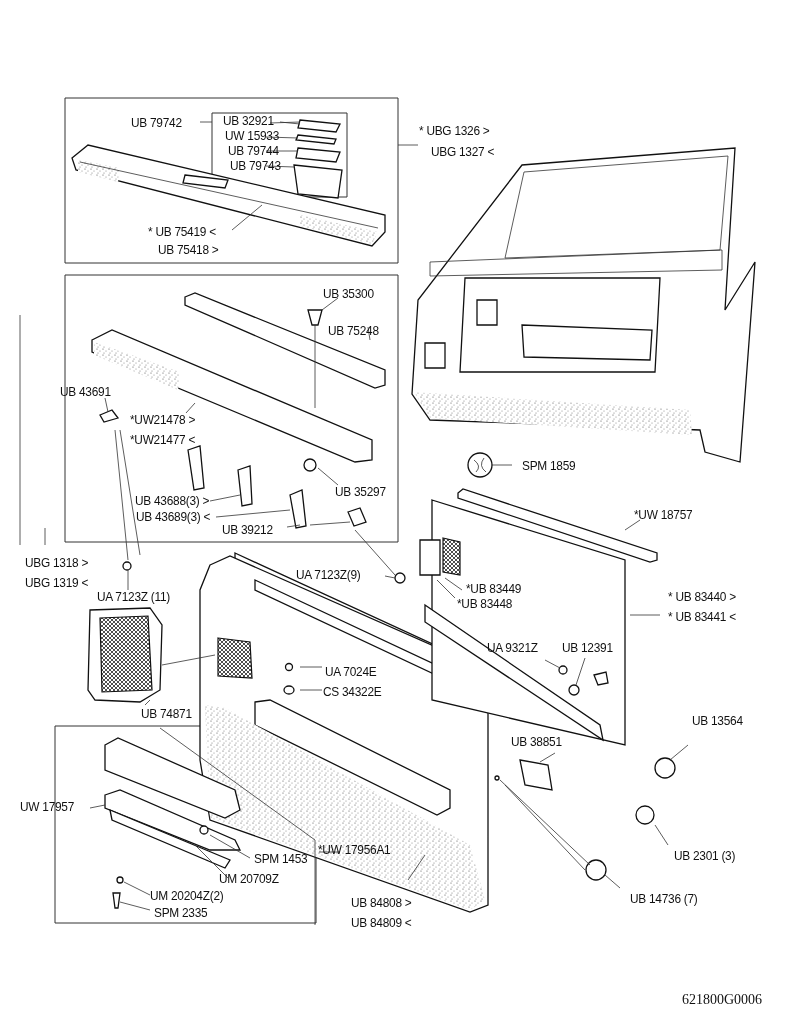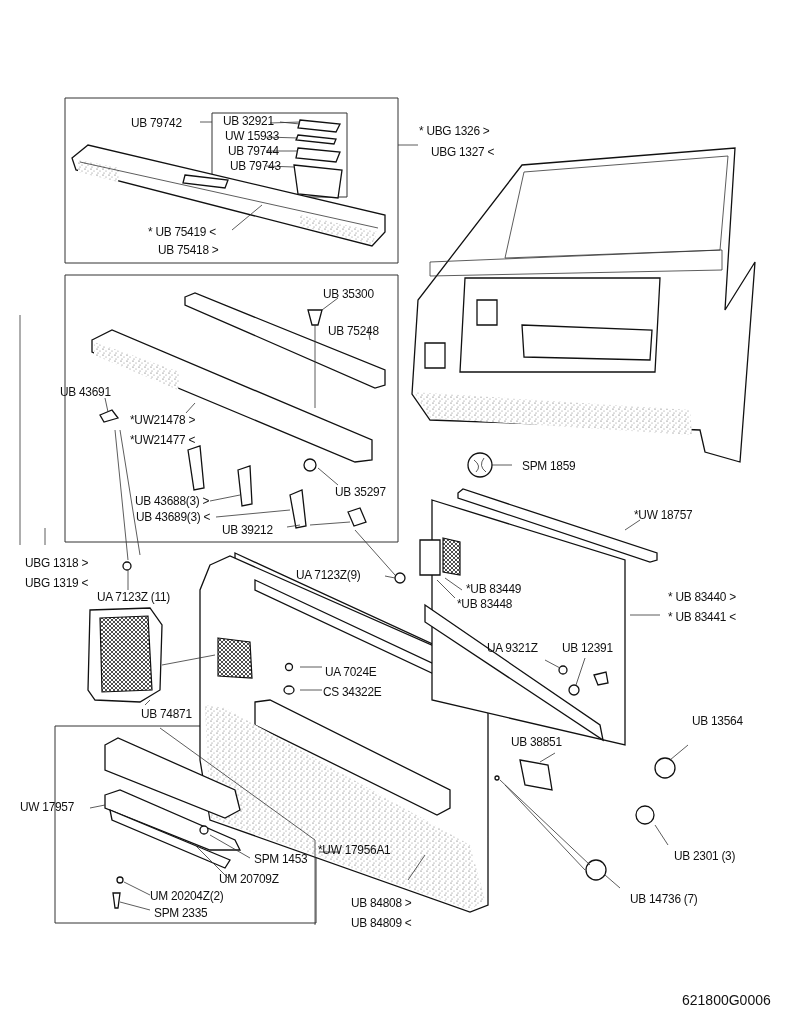--- a/index.html
+++ b/index.html
@@ -2,21 +2,21 @@
 <html><head>
 <meta charset="utf-8">
 <style>
   html, body { margin: 0; padding: 0; background: #ffffff; }
   body { width: 800px; height: 1021px; position: relative; overflow: hidden;
          font-family: "Liberation Sans", sans-serif; color: #111; }
   #diagram { position: absolute; left: 0; top: 0; width: 800px; height: 1021px; }
   .lbl { position: absolute; font-family: "Liberation Sans", sans-serif; font-size: 13.5px;
          letter-spacing: -0.3px; white-space: nowrap; line-height: 1; color: #111;
          transform: scaleX(0.88); transform-origin: left top; }
-  .lbl.ref { font-size: 14px; letter-spacing: 0; transform: none; }
+  .lbl.ref { font-size: 14px; letter-spacing: 0; transform: none; font-family: Liberation Serif, serif; }
   svg .thin { stroke: #333; fill: none; stroke-width: 0.8; }
   svg .box { stroke: #333; fill: none; stroke-width: 1; }
   svg .part { stroke: #111; fill: #fff; stroke-width: 1.3; }
   svg .dots { stroke: none; fill: url(#stipple); }
   svg .mesh { stroke: #111; fill: url(#hatch); stroke-width: 1.2; }
 </style>
 </head>
 <body>
 
 <svg id="diagram" viewBox="0 0 800 1021" xmlns="http://www.w3.org/2000/svg">

